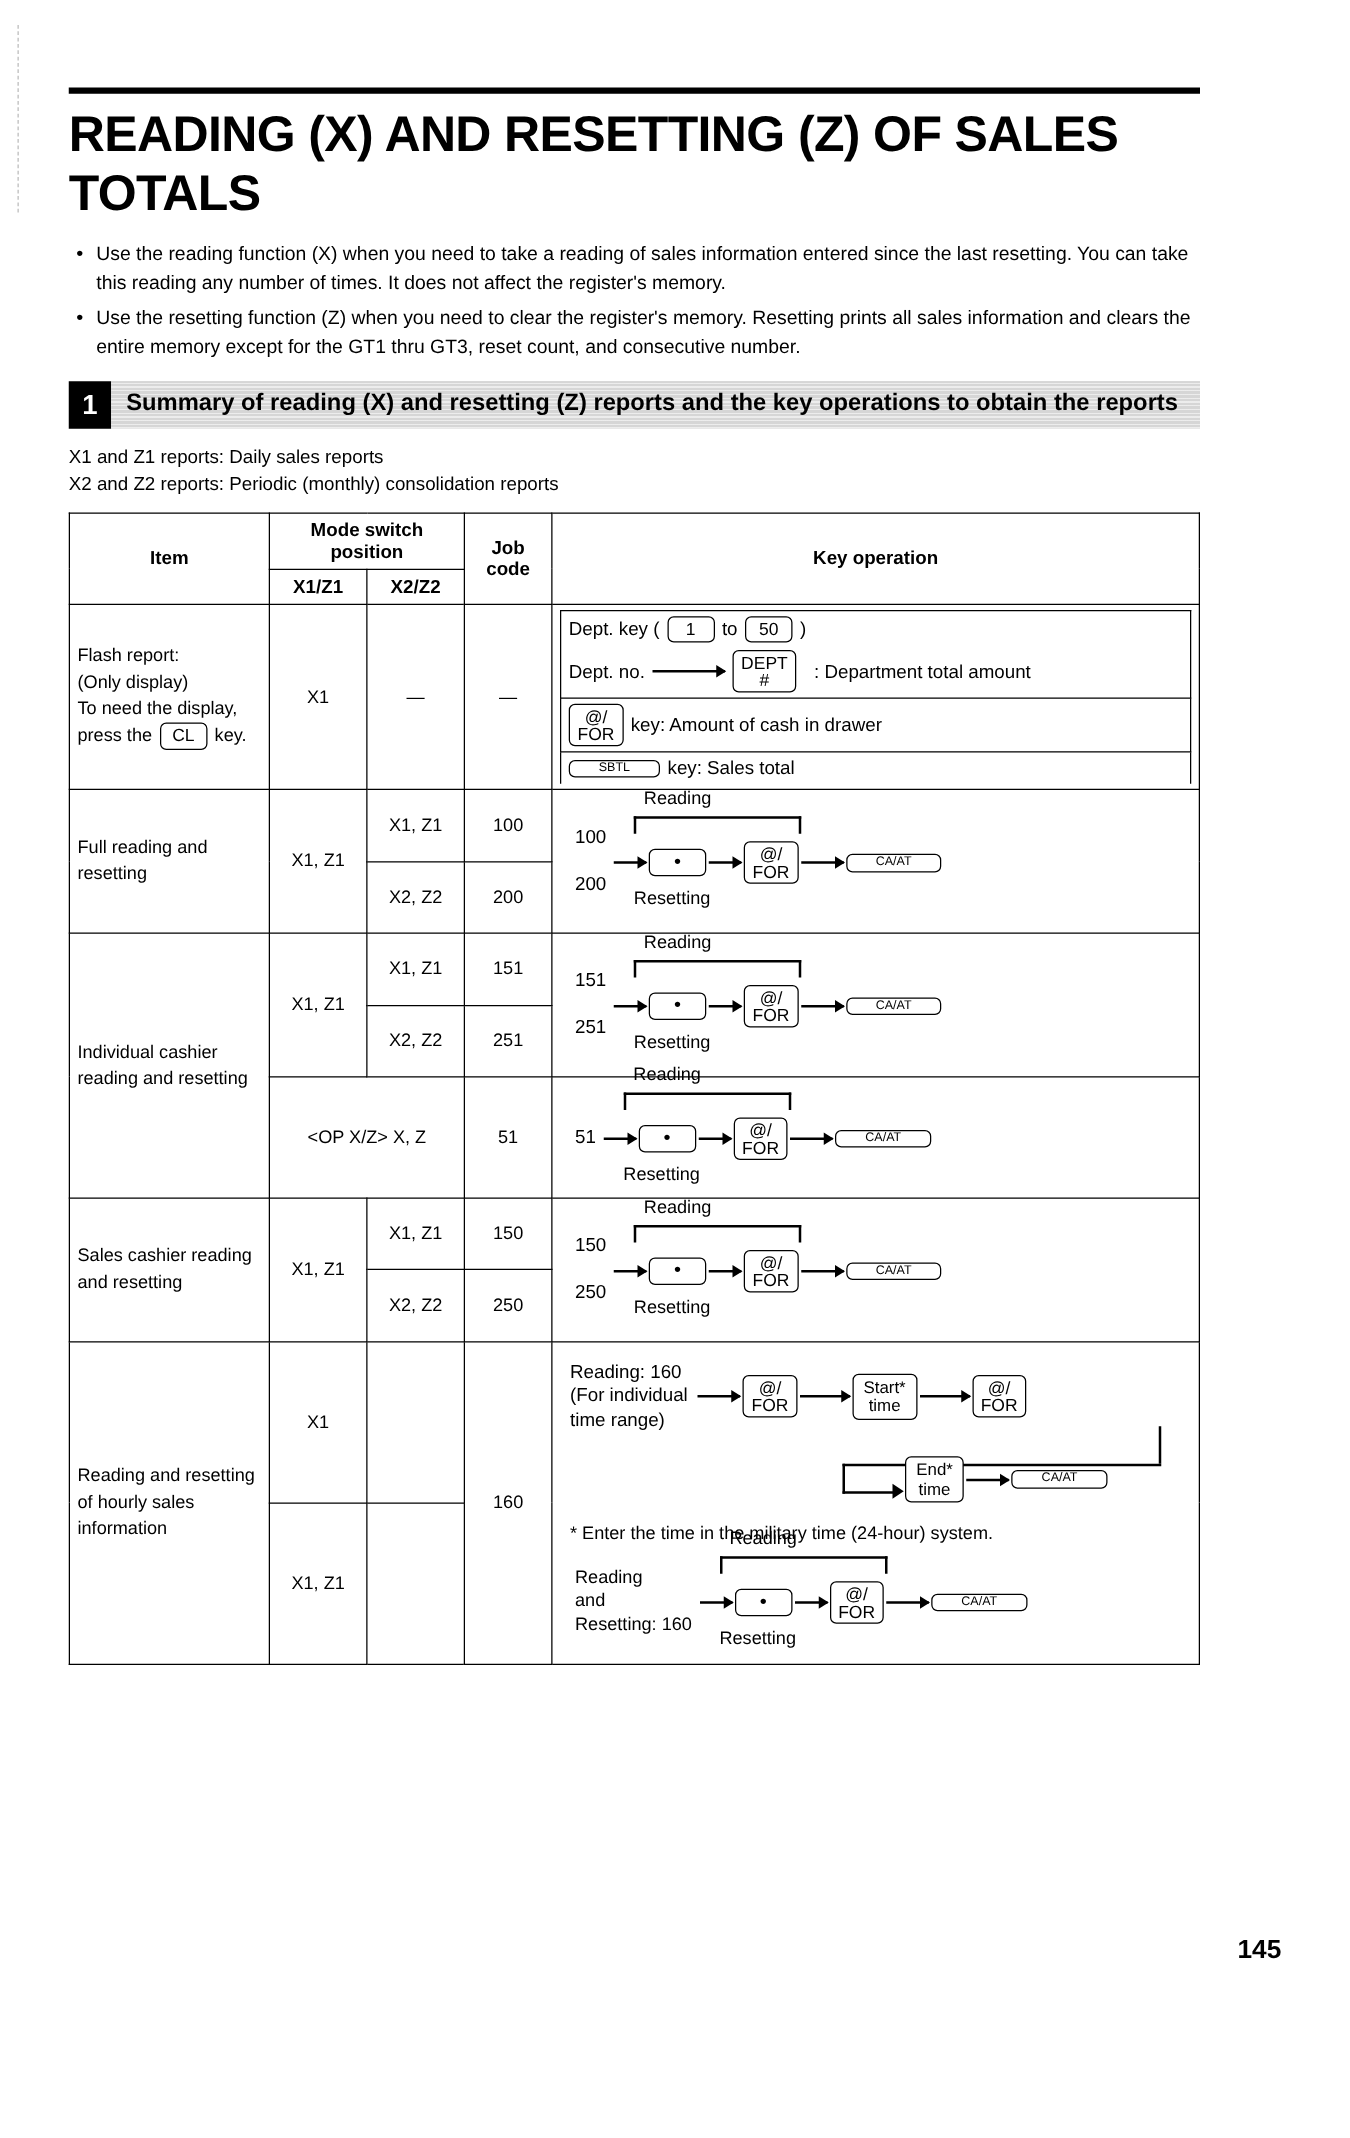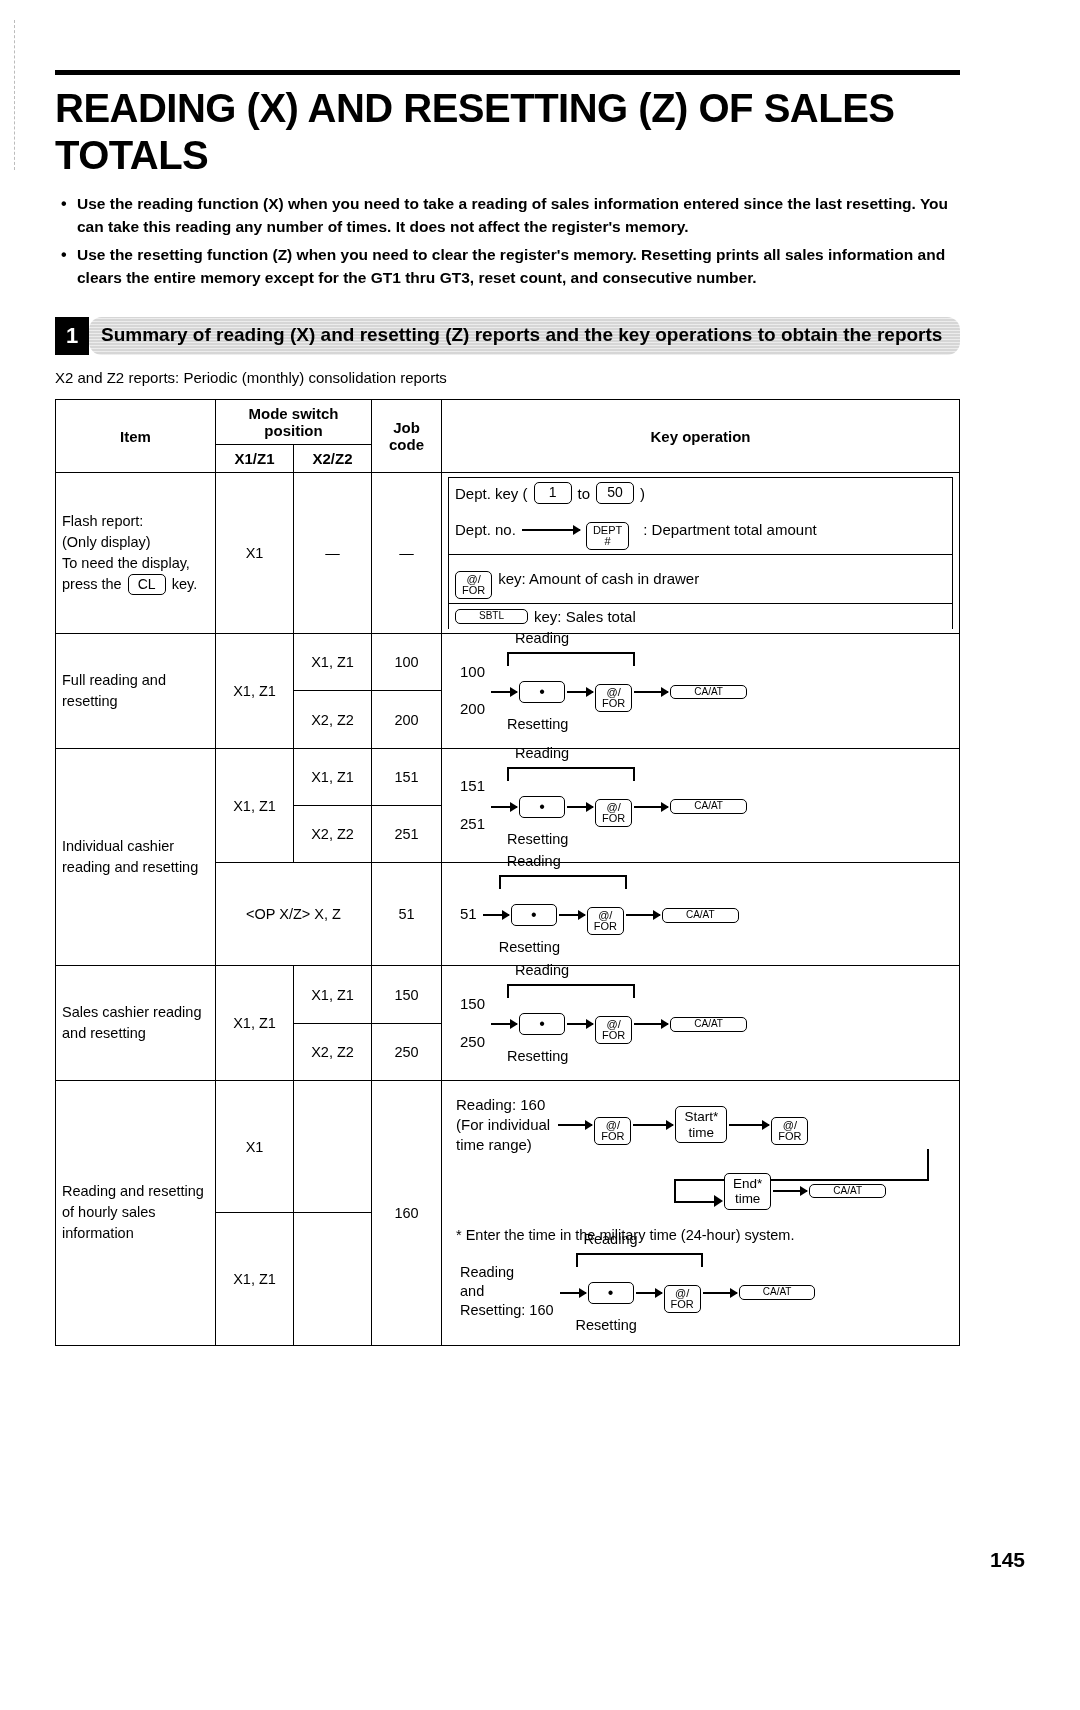--- a/index.html
+++ b/index.html
@@ -34,23 +34,22 @@
   }
   h1.title {
     font-size: 40px;
     font-weight: bold;
     line-height: 1.18;
     margin: 4px 0 14px 0;
     letter-spacing: -0.5px;
   }
   ul.bullets {
     list-style: none;
-    margin: 0 0 28px 0;
+    margin: 0 0 16px 0;
     padding: 0;
-    font-weight: bold;
   }
   ul.bullets li {
     font-size: 15.5px;
     line-height: 1.45;
     margin-bottom: 6px;
     padding-left: 22px;
     position: relative;
     text-align: left;
   }
   ul.bullets li::before {
@@ -78,21 +77,20 @@
   }
   .section-title {
     flex: 1;
     background: linear-gradient(#d6d6d6, #d6d6d6);
     background-color: #d4d4d4;
     font-size: 19px;
     font-weight: bold;
     padding: 6px 10px 7px 12px;
     line-height: 1.3;
     position: relative;
-    border-radius: 13px;
   }
   .section-title::after {
     content: "";
     position: absolute;
     left: 0; right: 0; top: 0; bottom: 0;
     background-image: repeating-linear-gradient(0deg, rgba(255,255,255,0.55) 0px, rgba(255,255,255,0.55) 1px, rgba(0,0,0,0) 1px, rgba(0,0,0,0) 3px);
     pointer-events: none;
   }
   .section-title span { position: relative; z-index: 2; }
   .sub-lines {
@@ -155,24 +153,23 @@
     background: #fff;
     vertical-align: middle;
     min-width: 20px;
   }
   .key.sm {
     font-size: 10px;
     padding: 1px 23px;
     line-height: 1.05;
   }
   .key.two {
-    font-size: 11px;
+    font-size: 14px;
     padding: 2px 6px;
     line-height: 1.0;
-    margin-top: 12px;
   }
   .key.dot {
     font-size: 16px;
     padding: 2px 12px;
     line-height: 1.0;
   }
   .key.box2 {
     font-size: 13.5px;
     padding: 2px 8px;
     line-height: 1.15;
@@ -292,20 +289,21 @@
       <li>Use the reading function (X) when you need to take a reading of sales information entered since the last resetting.  You can take this reading any number of times. It does not affect the register's memory.</li>
       <li>Use the resetting function (Z) when you need to clear the register's memory. Resetting prints all sales information and clears the entire memory except for the GT1 thru GT3, reset count, and consecutive number.</li>
     </ul>
 
     <div class="section-head">
       <div class="section-num">1</div>
       <div class="section-title"><span>Summary of reading (X) and resetting (Z) reports and the key operations to obtain the reports</span></div>
     </div>
 
     <div class="sub-lines">
+      <div>X1 and Z1 reports: Daily sales reports</div>
       <div>X2 and Z2 reports: Periodic (monthly) consolidation reports</div>
     </div>
 
     <table class="main">
       <colgroup>
         <col class="c-item">
           <col class="c-x1z1">
           <col class="c-x2z2">
           <col class="c-job">
           <col class="c-key">

